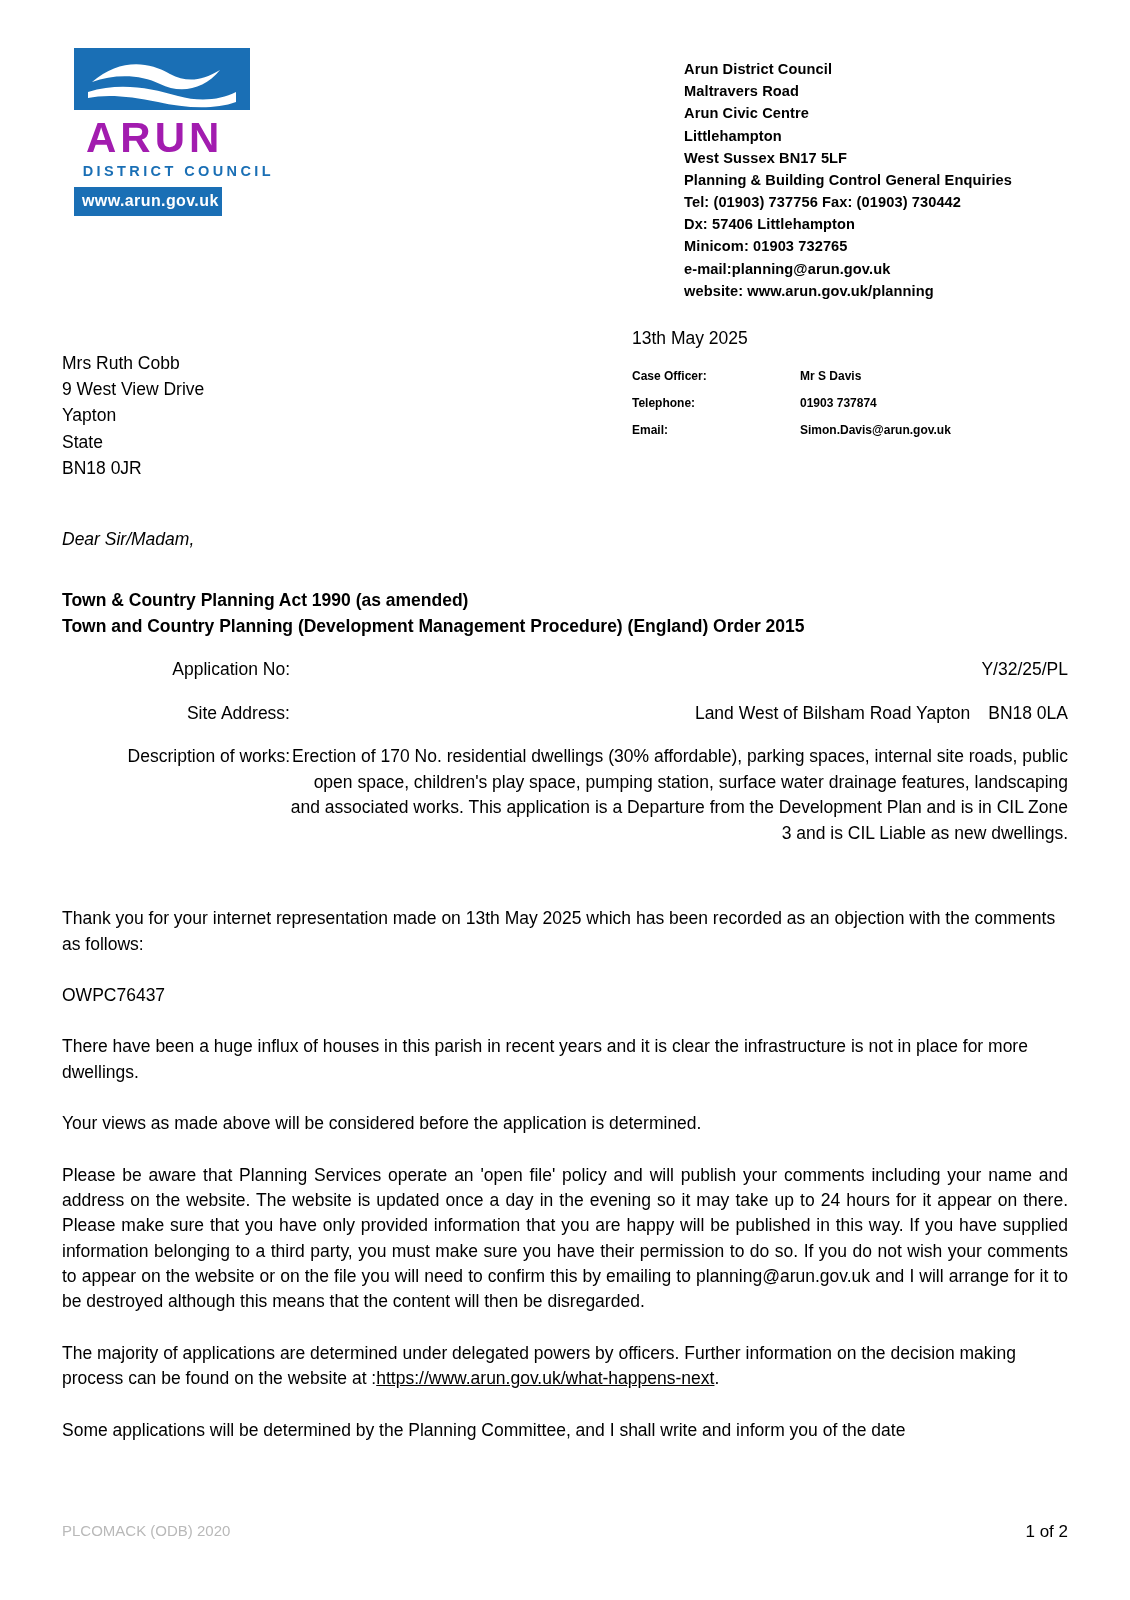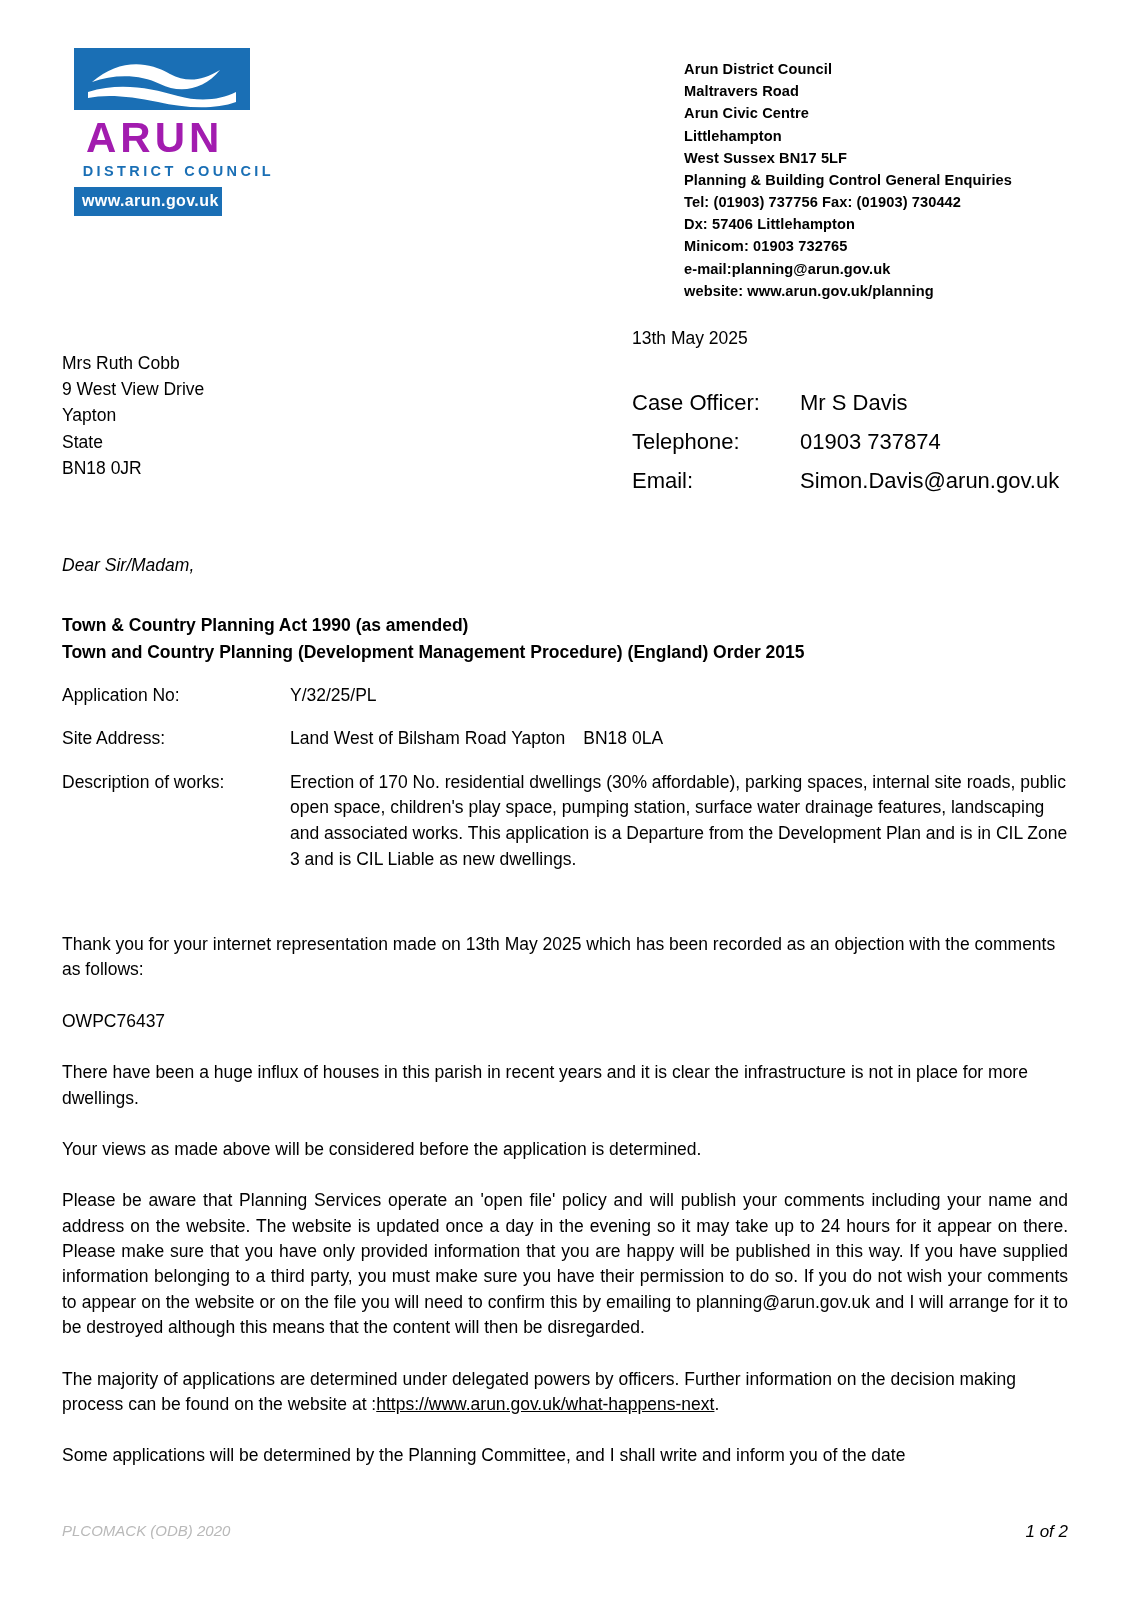--- a/index.html
+++ b/index.html
@@ -91,23 +91,23 @@
     padding-top: 22px;
   }
   .right-col {
     flex: 1;
   }
   .letter-date {
     font-size: 17.5px;
     padding-left: 10px;
   }
   .officer-table {
-    margin-top: 41px;
-    font-size: 22px;
-    font-weight: normal;
+    margin-top: 20px;
+    font-size: 12px;
+    font-weight: bold;
     border-collapse: collapse;
     margin-left: 10px;
   }
   .officer-table td {
     padding: 0 0 13px 0;
     vertical-align: top;
     white-space: nowrap;
   }
   .officer-table td.lbl { width: 168px; }
 
@@ -122,20 +122,21 @@
     margin-top: 34px;
     font-weight: bold;
     line-height: 1.5;
   }
   .fields {
     margin-top: 18px;
   }
   .field-row {
     display: flex;
     margin-bottom: 18px;
+    text-align: right;
   }
   .field-label {
     width: 228px;
     flex: 0 0 228px;
   }
   .field-value {
     flex: 1;
     line-height: 1.46;
   }
   .field-value .gap { display: inline-block; width: 18px; }
@@ -154,21 +155,20 @@
 
   
   .footer {
     position: absolute;
     left: 62px;
     right: 62px;
     bottom: 58px;
     display: flex;
     justify-content: space-between;
     font-size: 15px;
-    font-style: italic;
   }
   .footer .code { color: #b9b9b9; }
   .footer .pageno { color: #000000; font-size: 17px; }
 </style>
 </head>
 <body>
 
 <div class="page">
 
   <div class="header">

